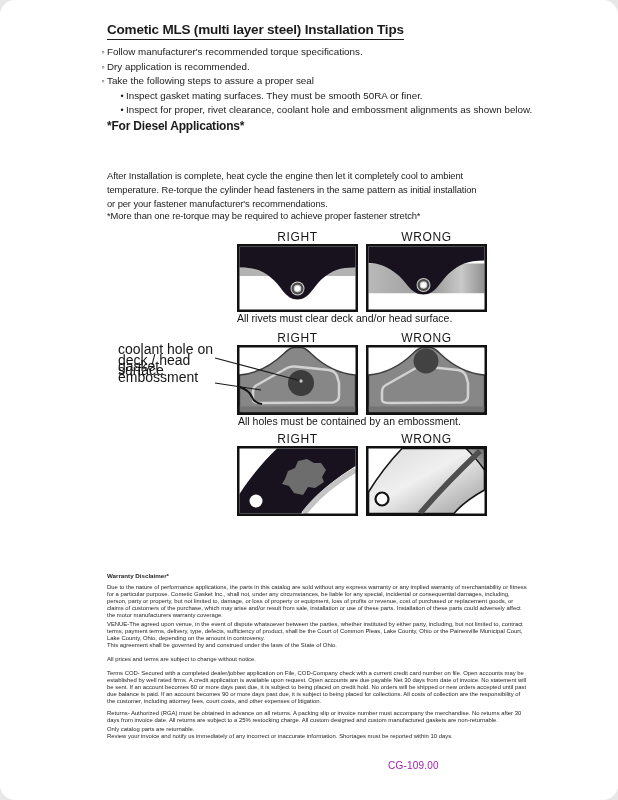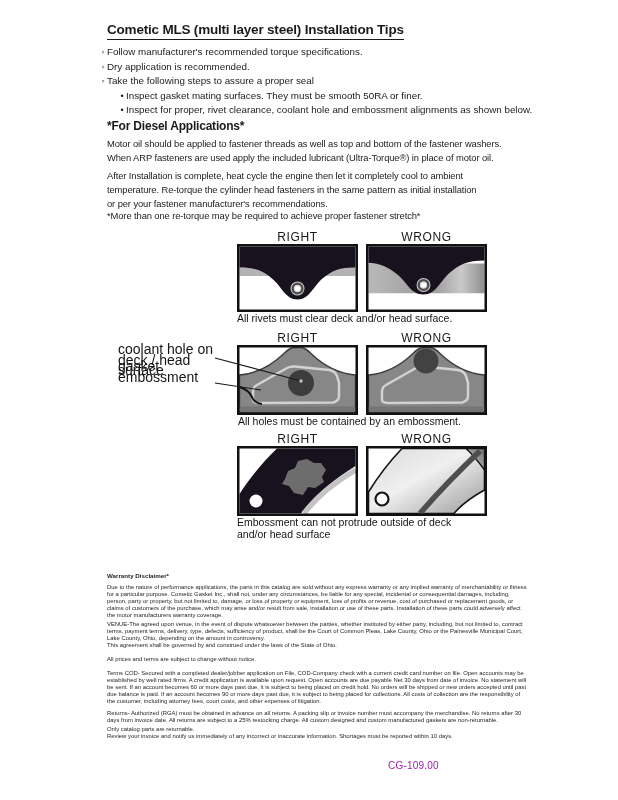--- a/index.html
+++ b/index.html
@@ -1,19 +1,20 @@
 <!DOCTYPE html>
 <html><head>
 <meta charset="utf-8">
 <style>
   html,body{margin:0;padding:0;background:#e8e8e8;}
   .page{
     position:relative;width:618px;height:800px;background:#ffffff;
     font-family:"Liberation Sans", sans-serif;color:#1b1b1b;overflow:hidden;
     margin:0 auto;
+    border-radius:15px;
   }
   .abs{position:absolute;}
   .title{
     left:107px;top:22px;font-size:13.5px;font-weight:bold;letter-spacing:-0.2px;
     border-bottom:1.5px solid #1b1b1b;padding-bottom:2px;white-space:nowrap;
   }
   .bullets{left:99px;top:45px;font-size:9.8px;line-height:13.6px;white-space:nowrap;}
   .b-row{display:flex;align-items:baseline;text-align:center;}
   .b-marker{width:8px;font-size:9px;color:#1b1b1b;}
   .b-marker.open::before{content:"\25E6";}
@@ -57,22 +58,20 @@
       <span class="b-marker solid"></span>
       <span>Inspect gasket mating surfaces.  They must be smooth 50RA or finer.</span>
     </div>
     <div class="b-row sub">
       <span class="b-marker solid"></span>
       <span>Inspect for proper, rivet clearance, coolant hole and embossment alignments as shown below.</span>
     </div>
   </div>
 
   <div class="abs h2">*For Diesel Applications*</div>
-  <div class="abs para p1">Motor oil should be applied to fastener threads as well as top and bottom of the fastener washers.
-When ARP fasteners are used apply the included lubricant (Ultra-Torque®) in place of motor oil.</div>
   <div class="abs para pnote">*More than one re-torque may be required to achieve proper fastener stretch*</div>
   <div class="abs para p2">After Installation is complete, heat cycle the engine then let it completely cool to ambient
 temperature. Re-torque the cylinder head fasteners in the same pattern as initial installation
 or per your fastener manufacturer's recommendations.</div>
 
   <div class="abs dlabel" style="left:237px;top:230px;">RIGHT</div>
   <div class="abs dlabel" style="left:366px;top:230px;">WRONG</div>
 
   <svg class="abs panel" style="left:237px;top:244px;" width="121" height="68" viewBox="0 0 121 68">
     <rect x="2.5" y="2.5" width="116" height="63" fill="#ffffff"></rect>
@@ -167,24 +166,20 @@
       </linearGradient>
     </defs>
     <rect x="2.5" y="2.5" width="116" height="65" fill="#ffffff"></rect>
     <path d="M36,2.5 H118.5 V44 C104,52 95,59 88,67.5 H2.5 V46 C13,29 25,14 36,2.5 Z" fill="url(#g-band)" stroke="#141414" stroke-width="1.6"></path>
     <path d="M100,2.5 H118.5 V24 C112,15 106,8 100,2.5 Z" fill="url(#g-corner)" stroke="#141414" stroke-width="1.4"></path>
     <path d="M54,67.5 C74,44 93,25 114,5" fill="none" stroke="#4e4e4e" stroke-width="5.5"></path>
     <circle cx="16" cy="53" r="6.5" fill="#ffffff" stroke="#141414" stroke-width="2.2"></circle>
     <rect x="1.25" y="1.25" width="118.5" height="67.5" fill="none" stroke="#111111" stroke-width="2.5"></rect>
   </svg>
 
-  <div class="abs caption" style="left:237px;top:517px;width:230px;">
-    <div>Embossment can not protrude outside of deck</div>
-    <div>and/or head surface</div>
-  </div>
 
   <div class="abs legal-h">Warranty Disclaimer*</div>
   <div class="abs legal" style="top:584px;">Due to the nature of performance applications, the parts in this catalog are sold without any express warranty or any implied warranty of merchantability or fitness for a particular purpose.  Cometic Gasket Inc., shall not, under any circumstances, be liable for any special, incidental or consequential damages, including, person, party or property, but not limited to, damage, or loss of property or equipment, loss of profits or revenue, cost of purchased or replacement goods, or claims of customers of the purchase, which may arise and/or result from sale, installation or use of these parts.  Installation of these parts could adversely affect the motor manufacturers warranty coverage.</div>
   <div class="abs legal" style="top:621px;">VENUE-The agreed upon venue, in the event of dispute whatsoever between the parties, whether instituted by either party, including, but not limited to, contract terms, payment terms, delivery, type, defects, sufficiency of product, shall be the Court of Common Pleas, Lake County, Ohio or the Painesville Municipal Court, Lake County, Ohio, depending on the amount in controversy.
 This agreement shall be governed by and construed under the laws of the State of Ohio.</div>
   <div class="abs legal" style="top:656px;">All prices and terms are subject to change without notice.</div>
   <div class="abs legal" style="top:670px;">Terms COD- Secured with a completed dealer/jobber application on File, COD-Company check with a current credit card number on file.  Open accounts may be established by well rated firms.  A credit application is available upon request.  Open accounts are due payable Net 30 days from date of invoice.  No statement will be sent.  If an account becomes 60 or more days past due, it is subject to being placed on credit hold.  No orders will be shipped or new orders accepted until past due balance is paid.  If an account becomes 90 or more days past due, it is subject to being placed for collections.  All costs of collection are the responsibility of the customer, including attorney fees, court costs, and other expenses of litigation.</div>
   <div class="abs legal" style="top:710px;">Returns- Authorized (RGA) must be obtained in advance on all returns.  A packing slip or invoice number must accompany the merchandise.  No returns after 30 days from invoice date.  All returns are subject to a 25% restocking charge.  All custom designed and custom manufactured gaskets are non-returnable.</div>
   <div class="abs legal" style="top:726px;">Only catalog parts are returnable.
 Review your invoice and notify us immediately of any incorrect or inaccurate information.  Shortages must be reported within 10 days.</div>

